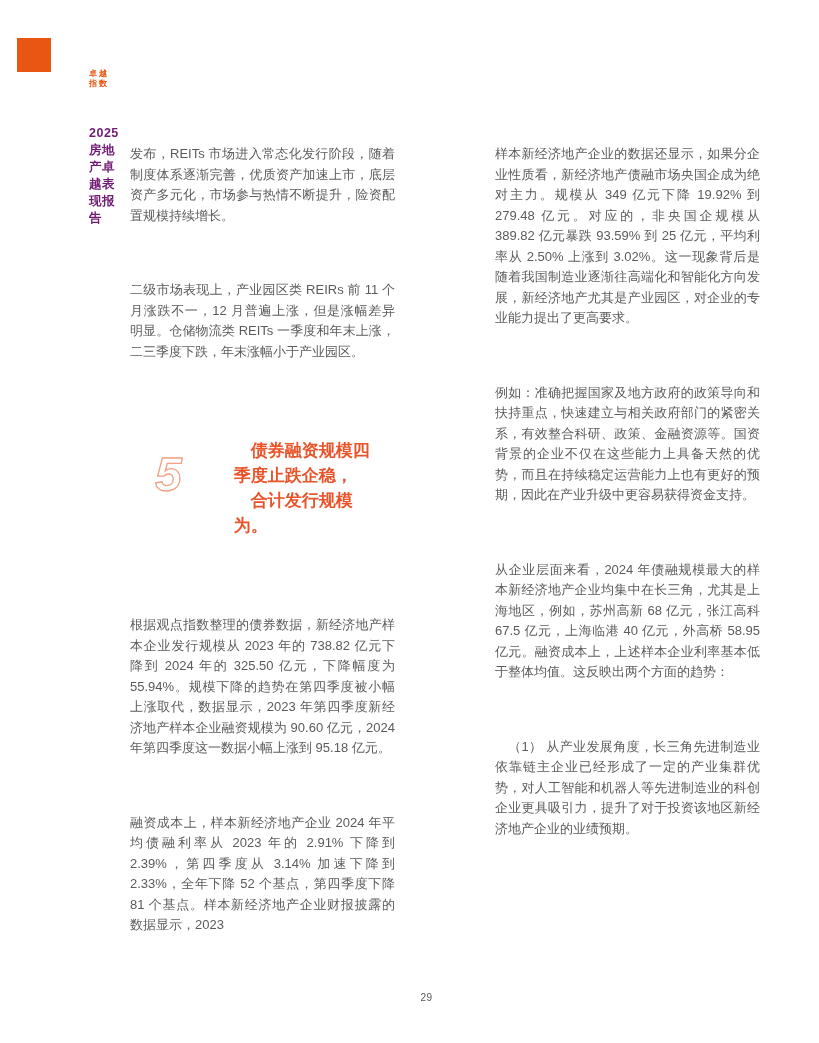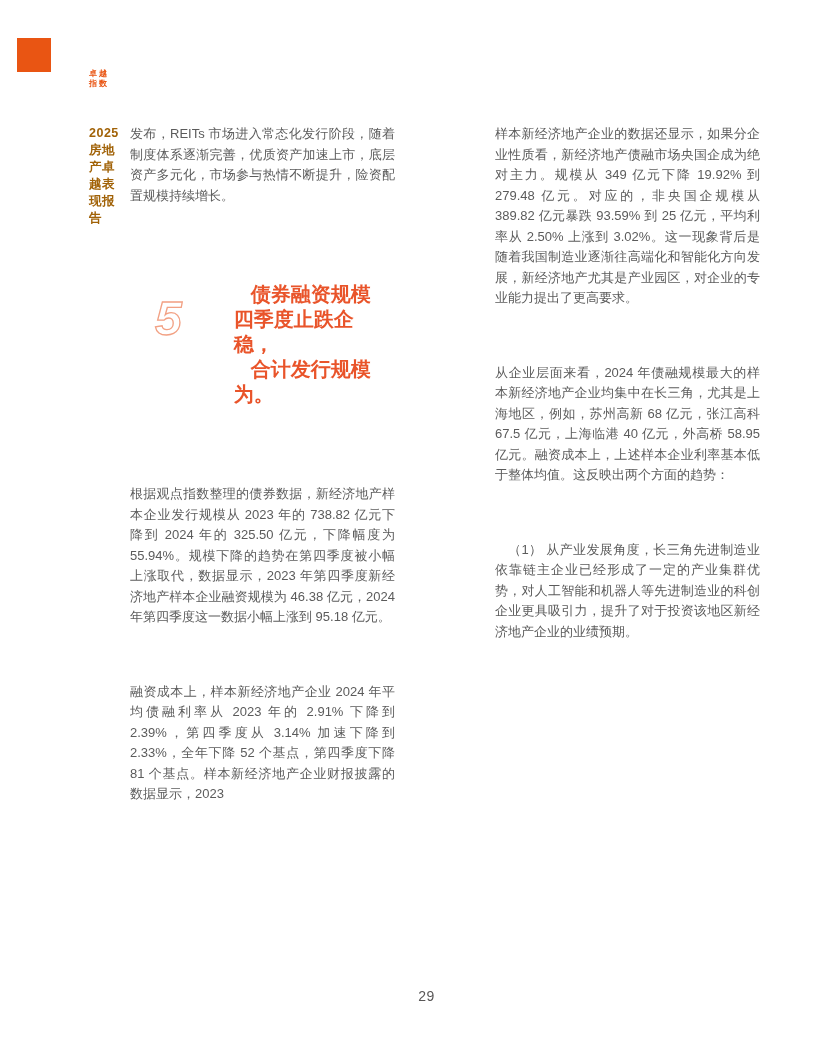--- a/index.html
+++ b/index.html
@@ -30,30 +30,30 @@
   .logo-series {
     font-size: 8px;
     font-weight: bold;
     color: #e95513;
     letter-spacing: 2px;
     line-height: 10px;
   }
   .logo-title {
     font-size: 12.5px;
     font-weight: bold;
-    color: #a16207;
+    color: #701a75;
     letter-spacing: 0.5px;
     line-height: 17px;
     margin-top: 2px;
   }
 
   
   .columns {
     position: absolute;
-    top: 56px;
+    top: 76px;
     left: 62px;
     width: 698px;
     display: grid;
     grid-template-columns: 333px 333px;
     column-gap: 32px;
   }
   .col { width: 333px; }
   p.body-p {
     font-size: 13px;
     line-height: 20.5px;
@@ -74,37 +74,37 @@
     font-weight: bold;
     font-style: italic;
     line-height: 48px;
     color: #ffffff;
     -webkit-text-stroke: 1.3px #f2a184;
     text-stroke: 1.3px #f2a184;
     margin-right: 18px;
     flex: 0 0 auto;
   }
   .section-title {
-    font-size: 20px;
+    font-size: 17px;
     font-weight: bold;
     color: #e9542a;
     line-height: 25px;
     padding-top: 4px;
   }
 
   
   .footer {
     position: absolute;
     bottom: 38px;
     left: 0;
     width: 100%;
     text-align: center;
   }
   .page-number {
-    font-size: 14px;
+    font-size: 10px;
     color: #595757;
     letter-spacing: 0.5px;
   }
 </style>
 </head>
 <body>
 
 <div class="page">
 
   <div class="header">
@@ -112,35 +112,37 @@
     <div class="logo-text">
       <div class="logo-series">卓越指数</div>
       <div class="logo-title">2025 房地产卓越表现报告</div>
     </div>
   </div>
 
   <div class="columns">
 
     <div class="col">
       <p class="body-p">发布，REITs 市场进入常态化发行阶段，随着制度体系逐渐完善，优质资产加速上市，底层资产多元化，市场参与热情不断提升，险资配置规模持续增长。</p>
+      <p class="body-p">二级市场表现上，产业园区类 REIRs 前 11 个月涨跌不一，12 月普遍上涨，但是涨幅差异明显。仓储物流类 REITs 一季度和年末上涨，二三季度下跌，年末涨幅小于产业园区。</p>
 
       <div class="section-head">
         <div class="section-number">5</div>
         <div class="section-title">
           <span>债券融资规模四季度止跌企稳，</span><br>
           <span>合计发行规模为。</span>
         </div>
       </div>
 
-      <p class="body-p">根据观点指数整理的债券数据，新经济地产样本企业发行规模从 2023 年的 738.82 亿元下降到 2024 年的 325.50 亿元，下降幅度为 55.94%。规模下降的趋势在第四季度被小幅上涨取代，数据显示，2023 年第四季度新经济地产样本企业融资规模为 46.38 亿元，2024 年第四季度这一数据小幅上涨到 95.18 亿元。</p>
+      <p class="body-p">根据观点指数整理的债券数据，新经济地产样本企业发行规模从 2023 年的 738.82 亿元下降到 2024 年的 325.50 亿元，下降幅度为 55.94%。规模下降的趋势在第四季度被小幅上涨取代，数据显示，2023 年第四季度新经济地产样本企业融资规模为 90.60 亿元，2024 年第四季度这一数据小幅上涨到 95.18 亿元。</p>
       <p class="body-p">融资成本上，样本新经济地产企业 2024 年平均债融利率从 2023 年的 2.91% 下降到 2.39%，第四季度从 3.14% 加速下降到 2.33%，全年下降 52 个基点，第四季度下降 81 个基点。样本新经济地产企业财报披露的数据显示，2023</p>
     </div>
 
     <div class="col">
       <p class="body-p">样本新经济地产企业的数据还显示，如果分企业性质看，新经济地产债融市场央国企成为绝对主力。规模从 349 亿元下降 19.92% 到 279.48 亿元。对应的，非央国企规模从 389.82 亿元暴跌 93.59% 到 25 亿元，平均利率从 2.50% 上涨到 3.02%。这一现象背后是随着我国制造业逐渐往高端化和智能化方向发展，新经济地产尤其是产业园区，对企业的专业能力提出了更高要求。</p>
+      <p class="body-p">例如：准确把握国家及地方政府的政策导向和扶持重点，快速建立与相关政府部门的紧密关系，有效整合科研、政策、金融资源等。国资背景的企业不仅在这些能力上具备天然的优势，而且在持续稳定运营能力上也有更好的预期，因此在产业升级中更容易获得资金支持。</p>
       <p class="body-p">从企业层面来看，2024 年债融规模最大的样本新经济地产企业均集中在长三角，尤其是上海地区，例如，苏州高新 68 亿元，张江高科 67.5 亿元，上海临港 40 亿元，外高桥 58.95 亿元。融资成本上，上述样本企业利率基本低于整体均值。这反映出两个方面的趋势：</p>
       <p class="body-p indent">（1） 从产业发展角度，长三角先进制造业依靠链主企业已经形成了一定的产业集群优势，对人工智能和机器人等先进制造业的科创企业更具吸引力，提升了对于投资该地区新经济地产企业的业绩预期。</p>
     </div>
 
   </div>
 
   <div class="footer">
     <span class="page-number">29</span>
   </div>
 

